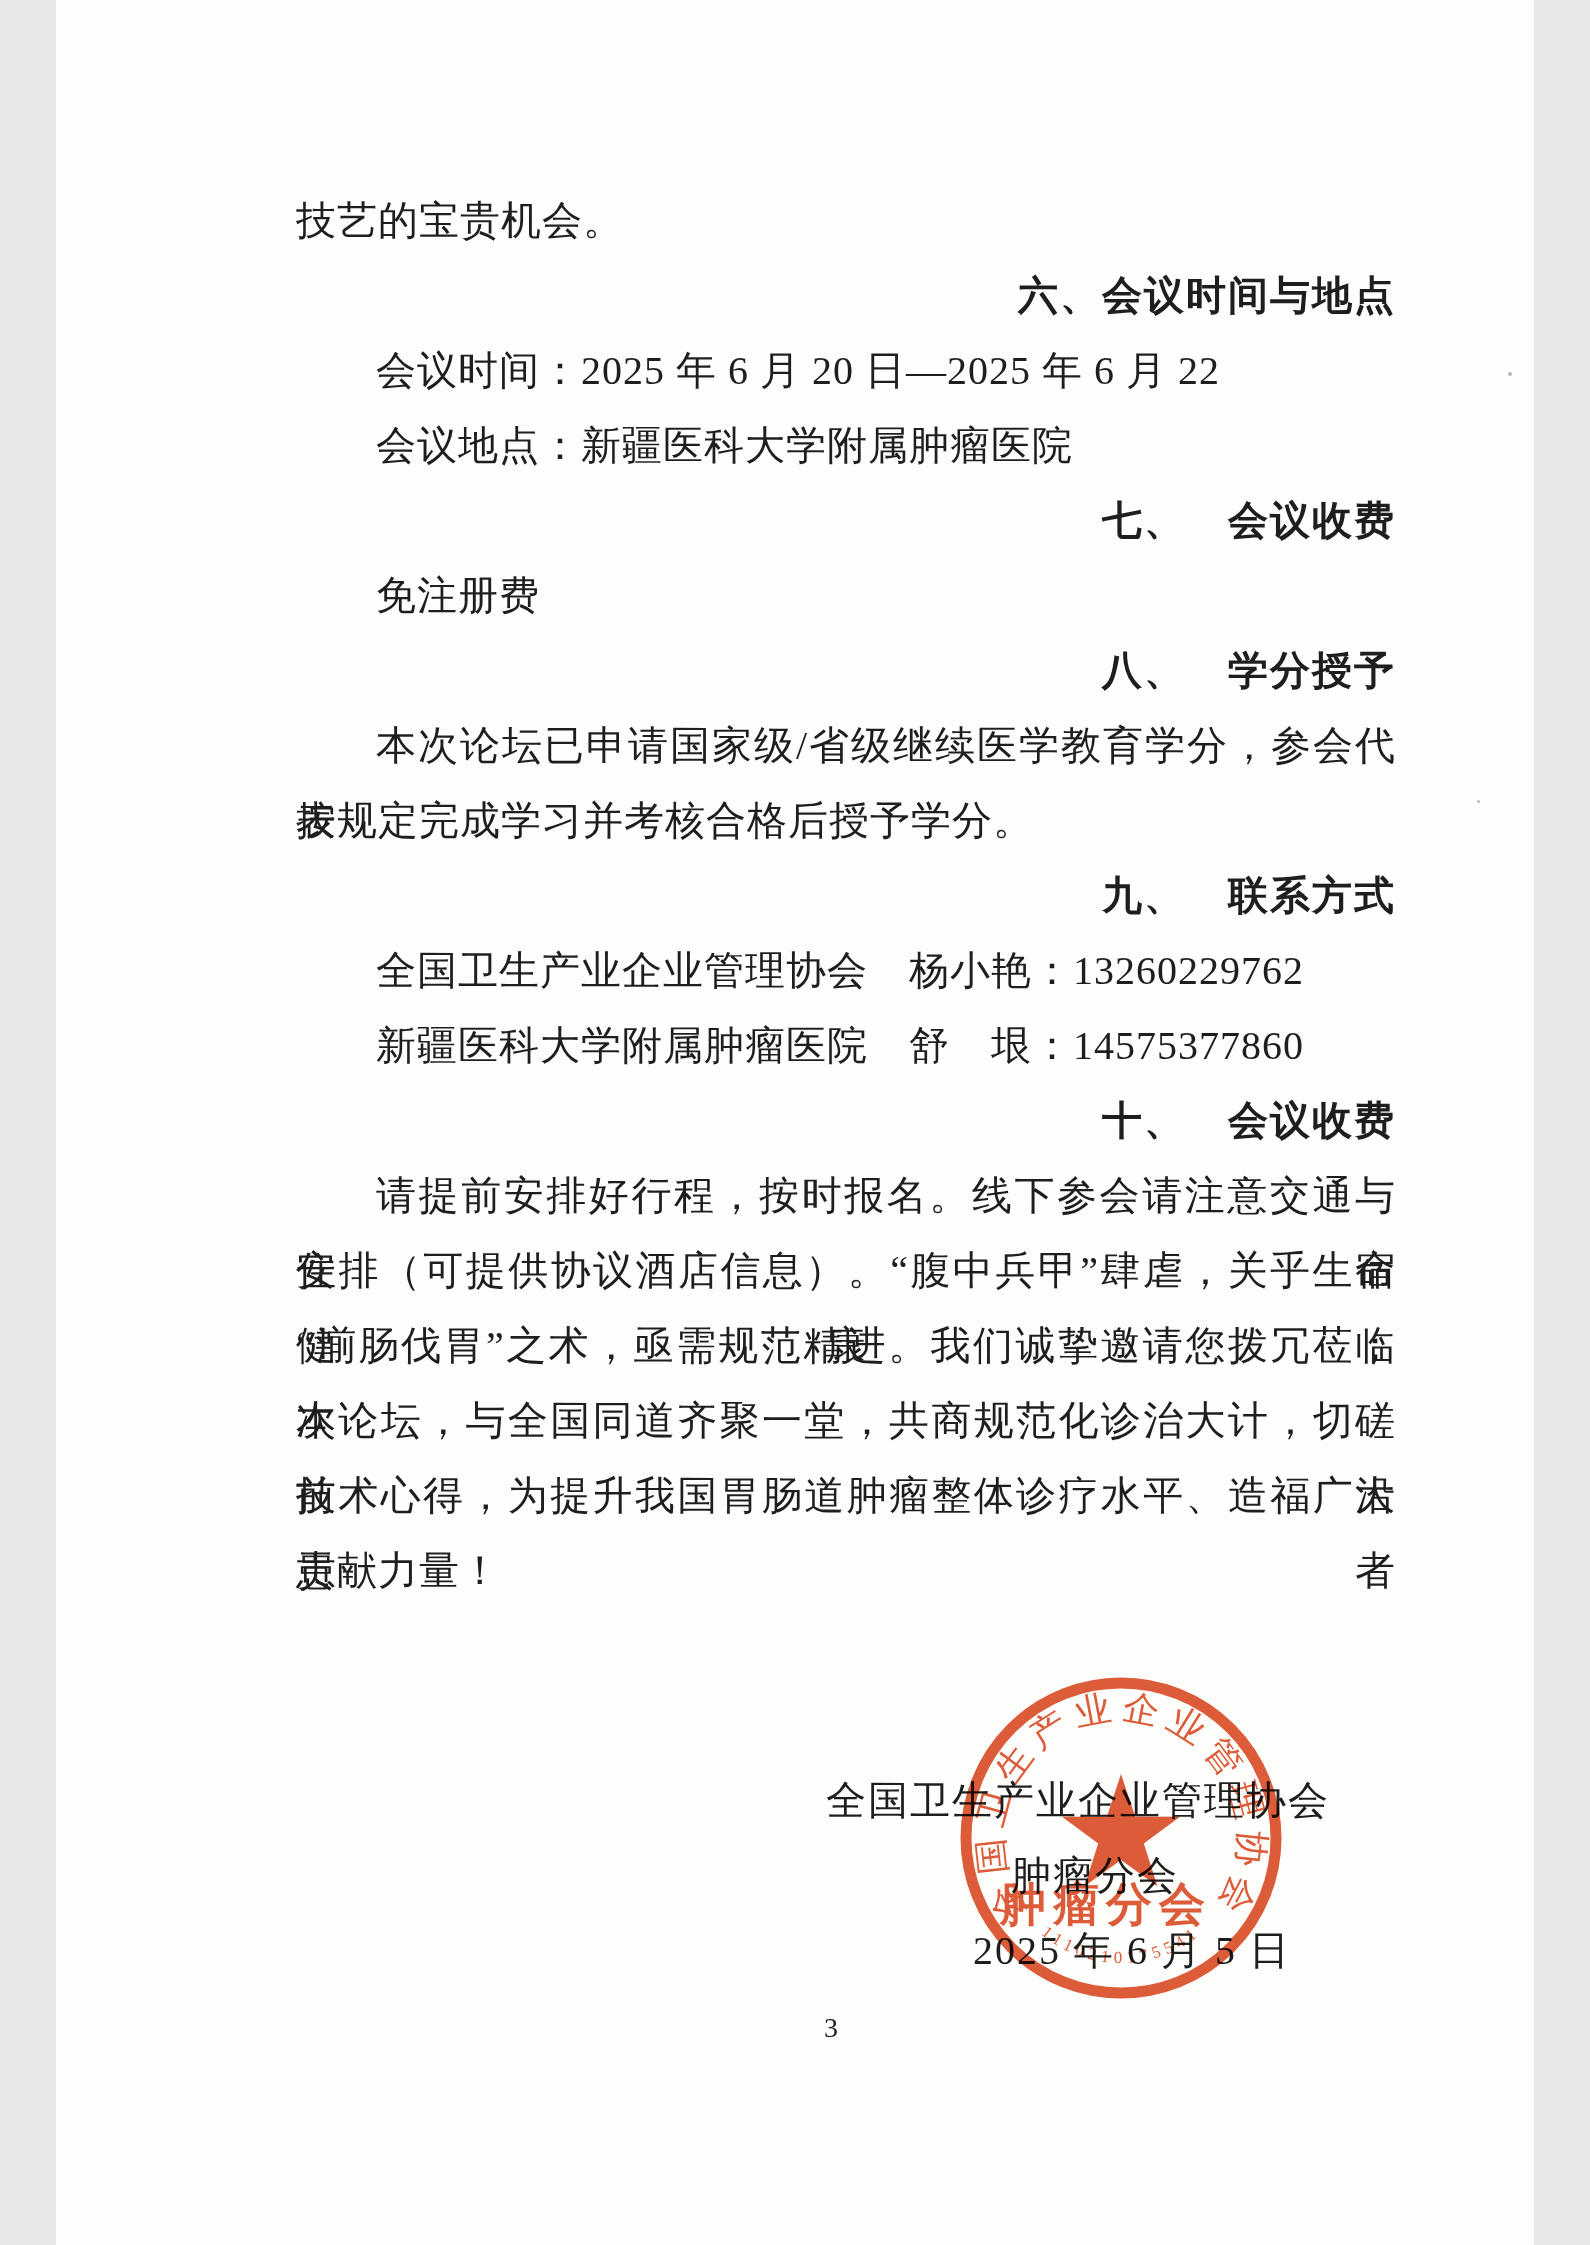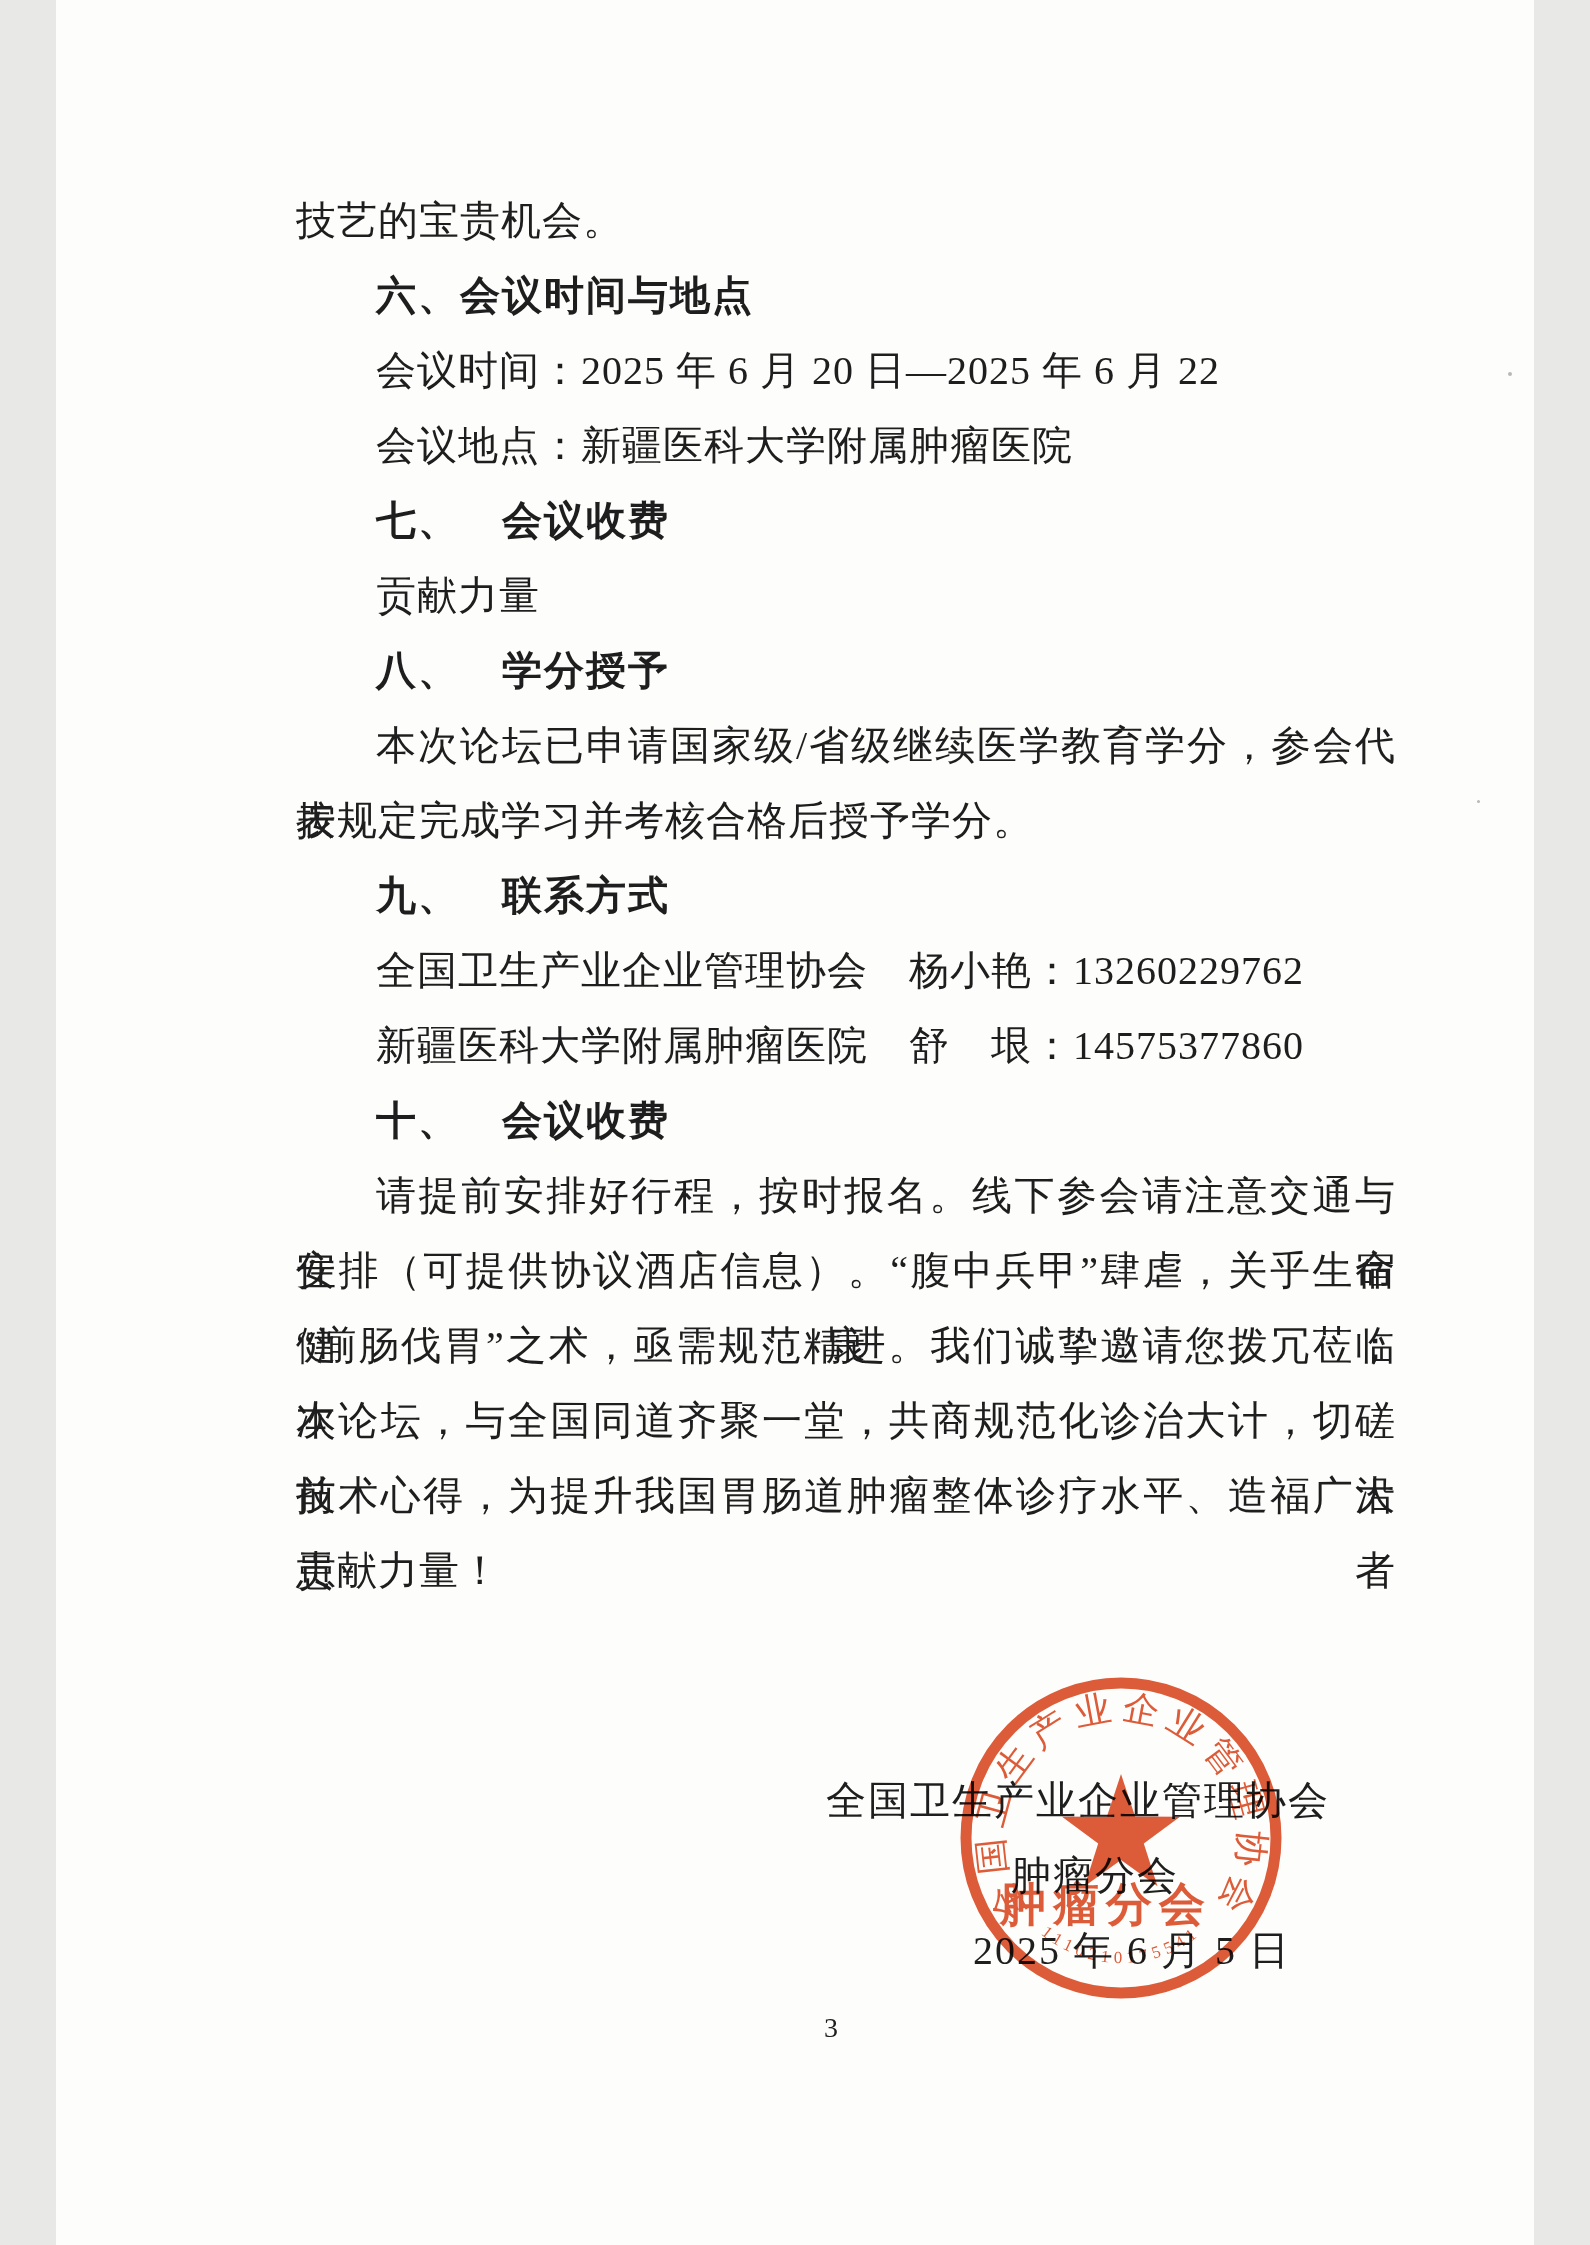--- a/index.html
+++ b/index.html
@@ -14,21 +14,21 @@
   }
   .doc {
     position:absolute;
     left:240px; top:183px;
     width:1100px;
     font-size:40px;
     line-height:75px;
     letter-spacing:1px;
   }
   .ln { height:75px; white-space:nowrap; }
-  .h  { font-weight:bold; letter-spacing:2px; }
+  .h  { font-weight:bold; letter-spacing:2px;text-align:right; }
   .ind { text-indent:80px; }
   .jf {
     white-space:normal;
     text-align:justify;
     text-align-last:justify;
     text-justify:inter-character;
   }
   .sigline {
     position:absolute;
     font-size:40px;
@@ -60,21 +60,21 @@
 <body>
 
 <div class="page">
 
   <div class="doc">
     <div class="ln">技艺的宝贵机会。</div>
     <div class="ln h ind">六、会议时间与地点</div>
     <div class="ln ind">会议时间：2025 年 6 月 20 日—2025 年 6 月 22</div>
     <div class="ln ind">会议地点：新疆医科大学附属肿瘤医院</div>
     <div class="ln h ind">七、　会议收费</div>
-    <div class="ln ind">贡献力量</div>
+    <div class="ln ind">免注册费</div>
     <div class="ln h ind">八、　学分授予</div>
     <div class="ln ind jf">本次论坛已申请国家级/省级继续医学教育学分，参会代表</div>
     <div class="ln">按规定完成学习并考核合格后授予学分。</div>
     <div class="ln h ind">九、　联系方式</div>
     <div class="ln ind">全国卫生产业企业管理协会　杨小艳：13260229762</div>
     <div class="ln ind">新疆医科大学附属肿瘤医院　舒　垠：14575377860</div>
     <div class="ln h ind">十、　会议收费</div>
     <div class="ln ind jf">请提前安排好行程，按时报名。线下参会请注意交通与住宿</div>
     <div class="ln jf">安排（可提供协议酒店信息）。“腹中兵甲”肆虐，关乎生命健康；</div>
     <div class="ln jf">“湔肠伐胃”之术，亟需规范精进。我们诚挚邀请您拨冗莅临本</div>

